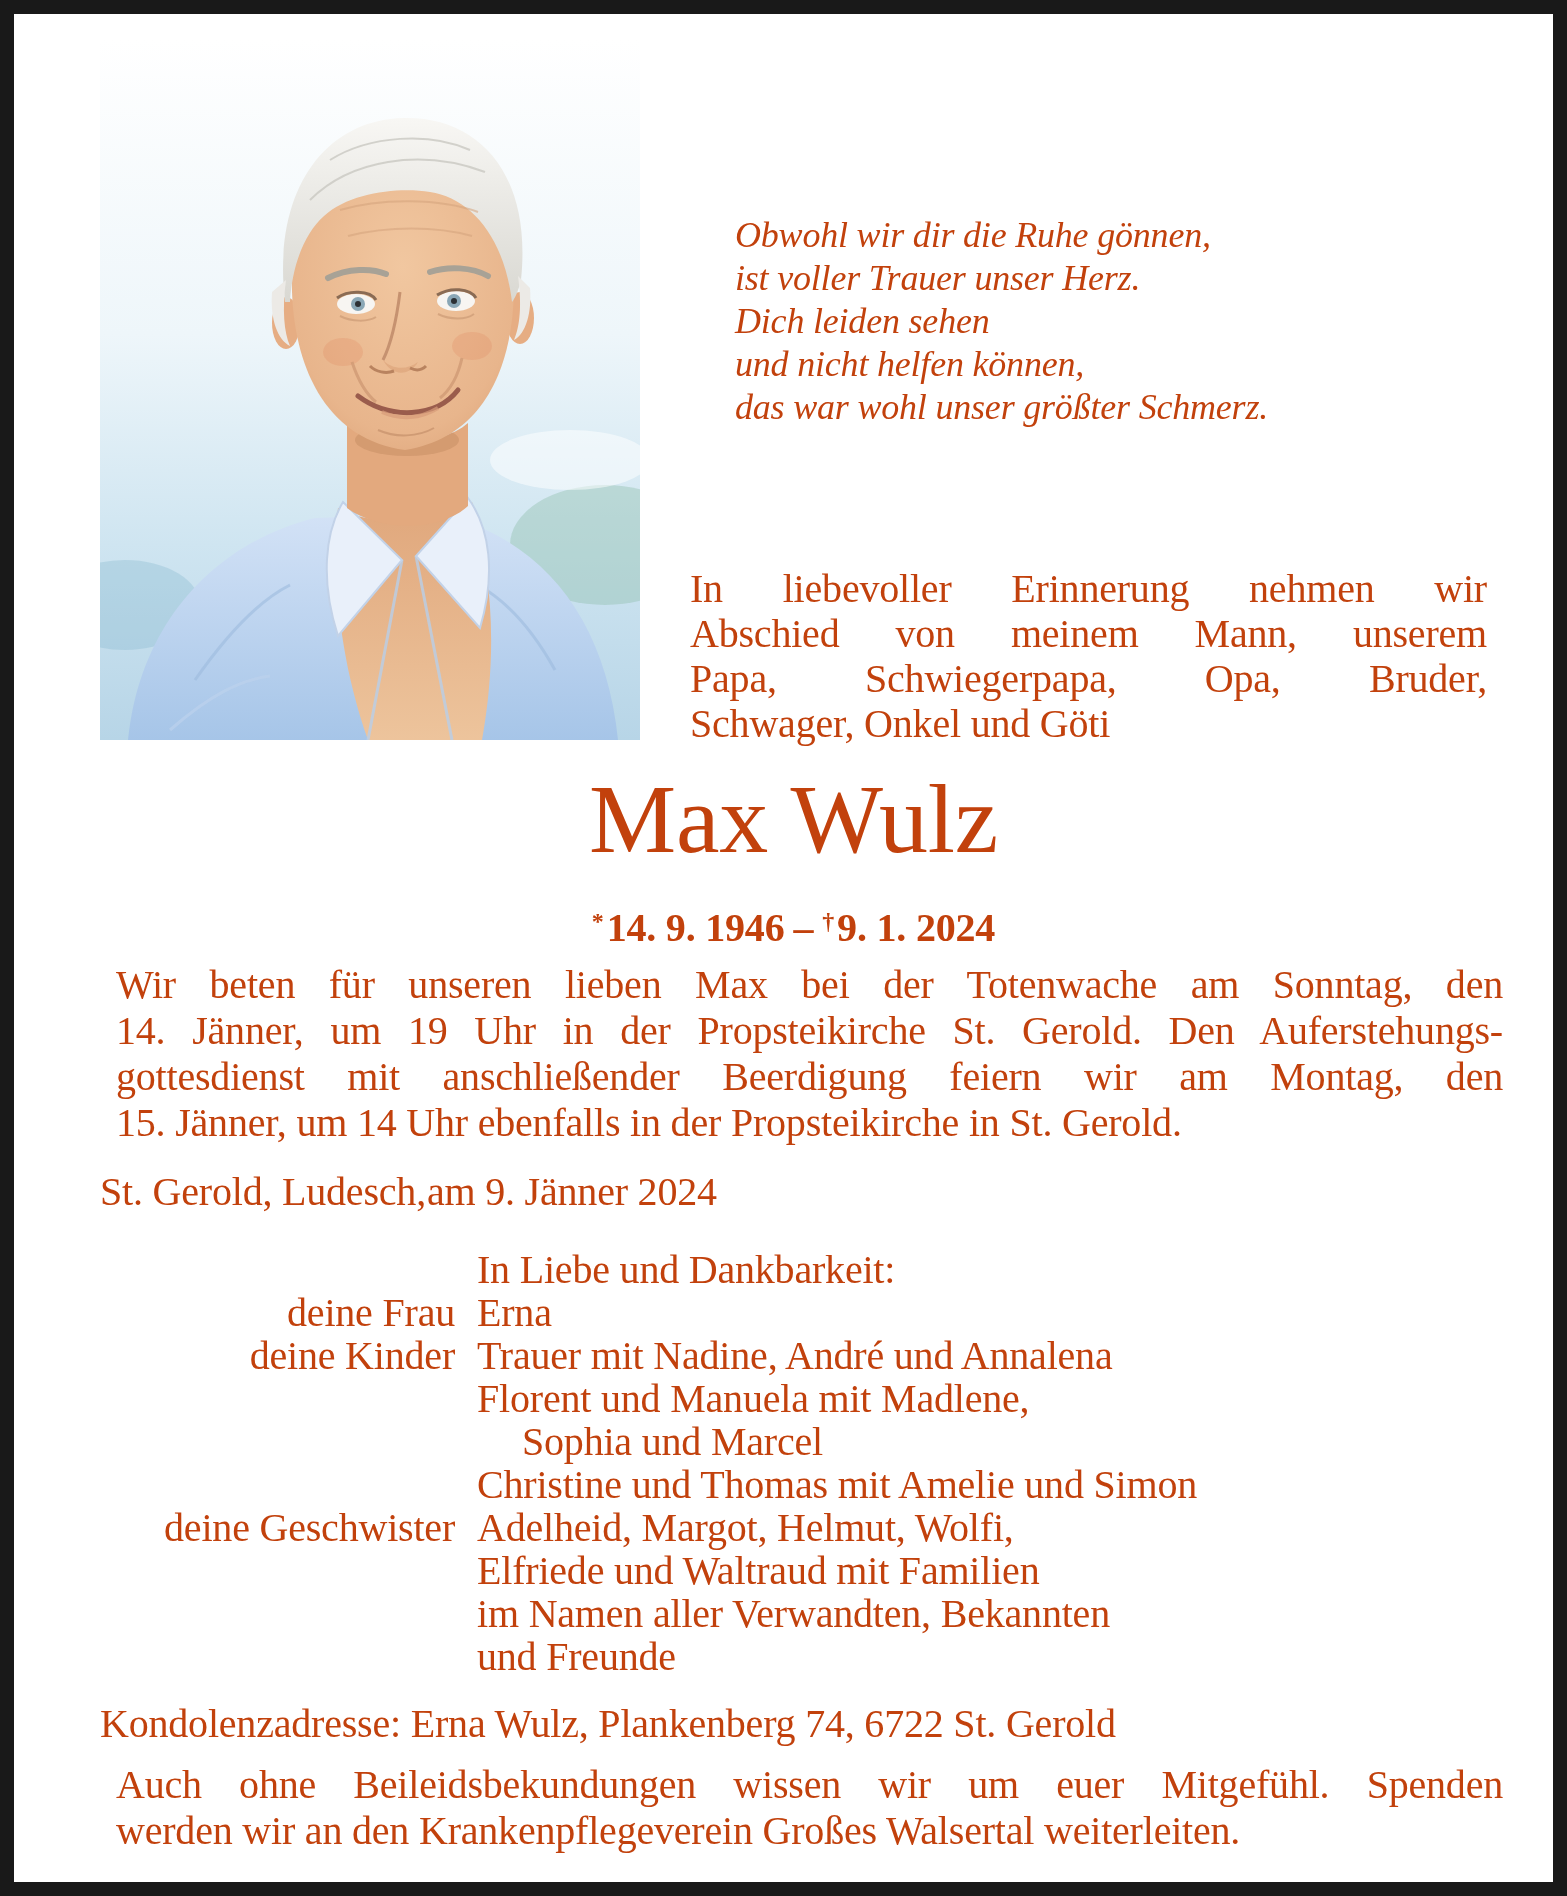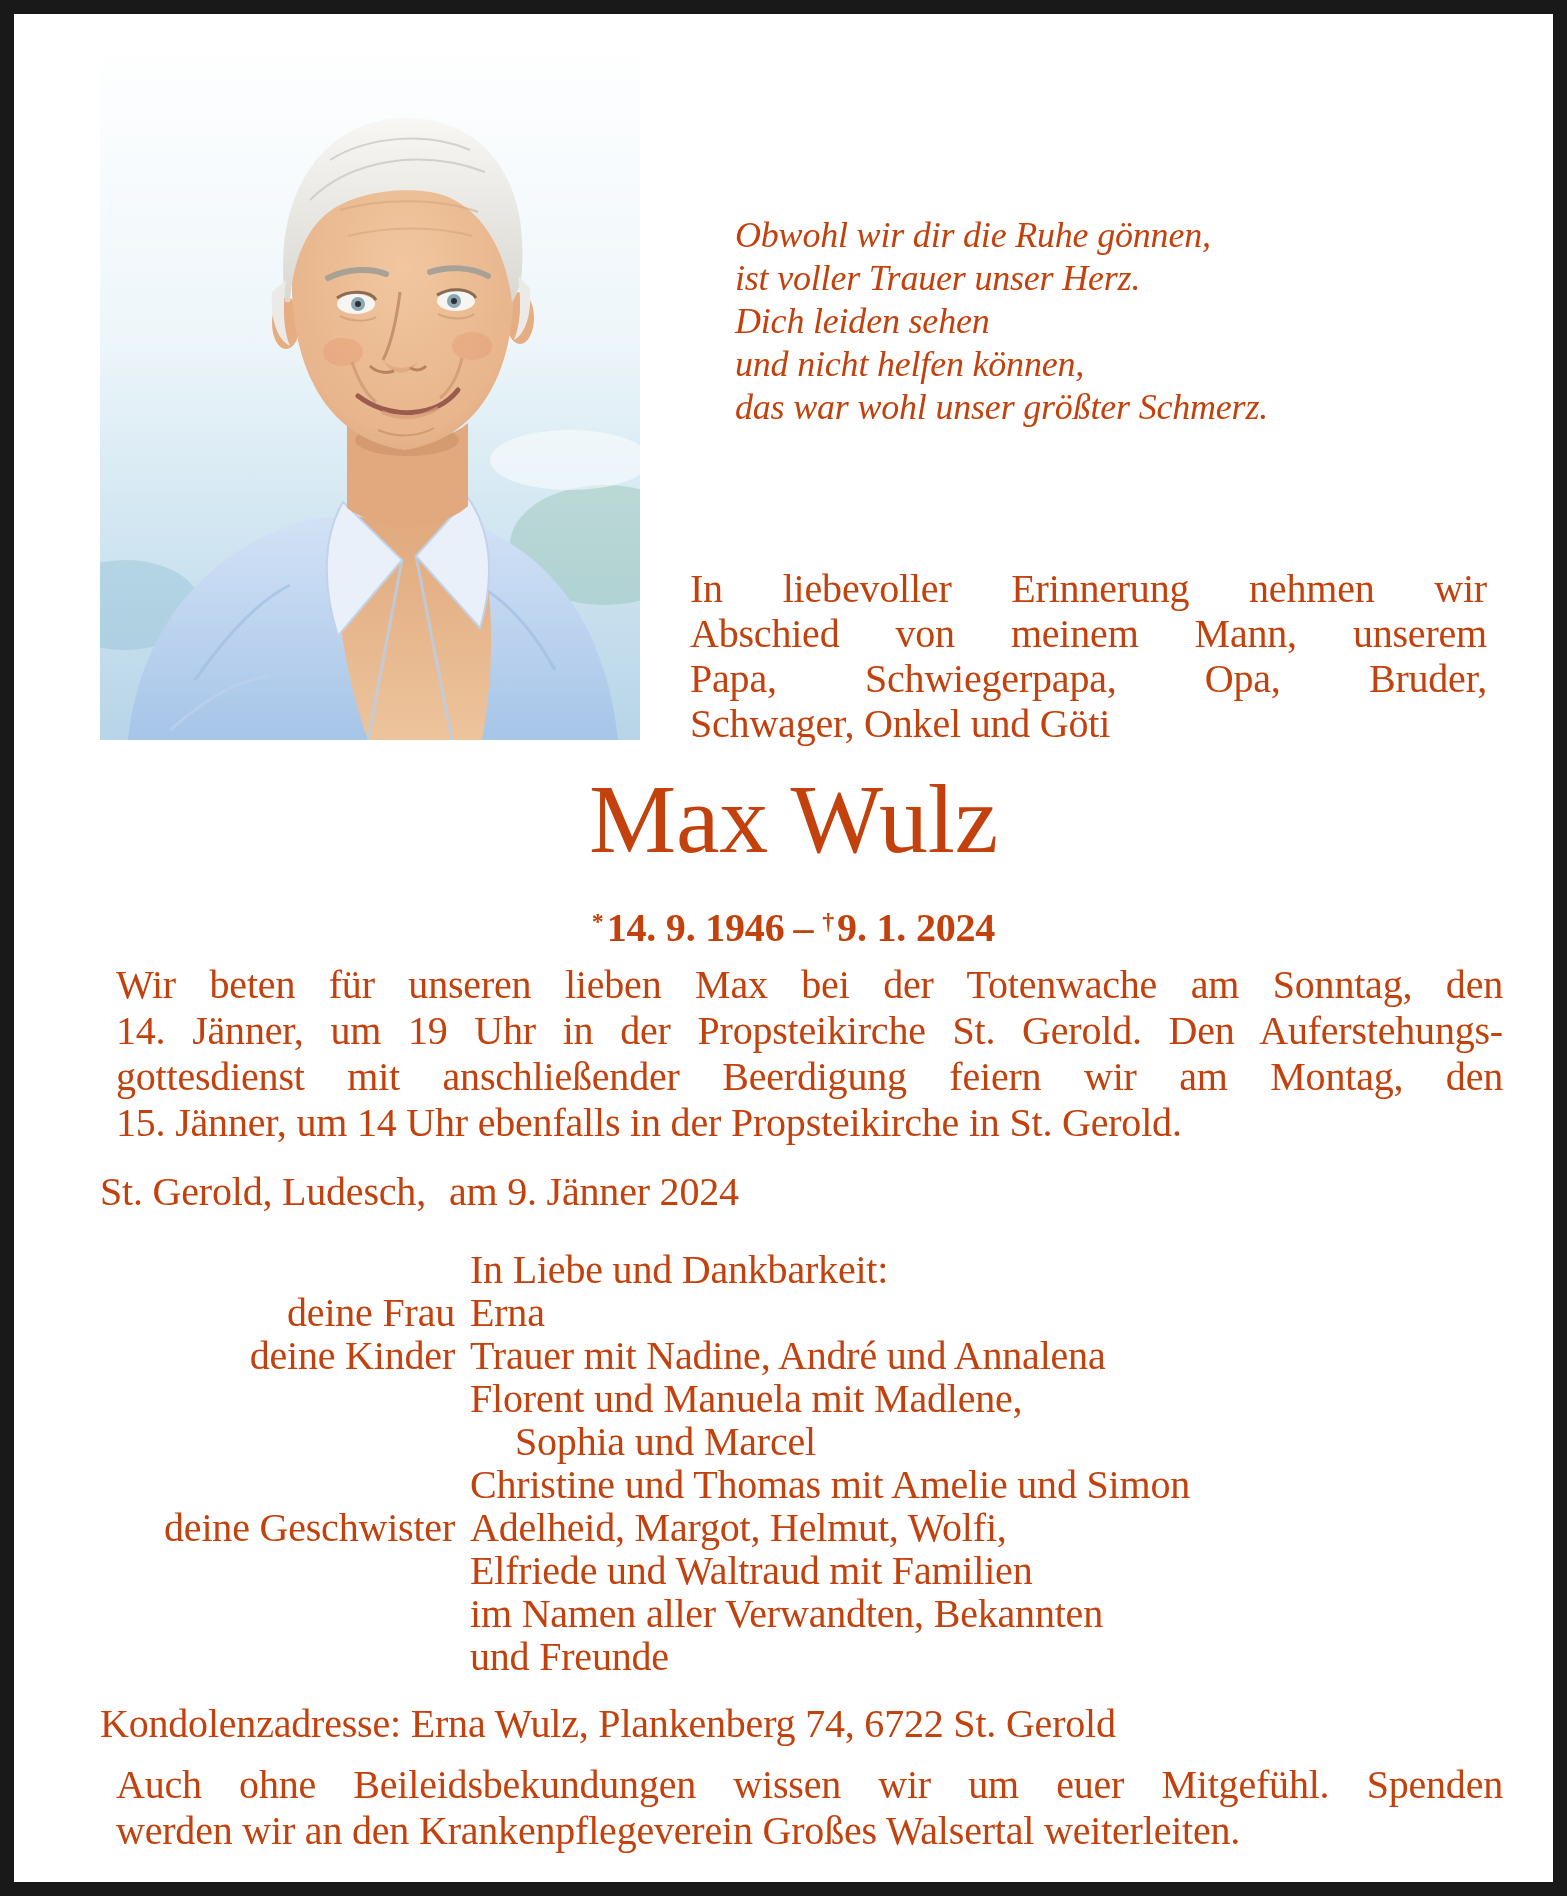--- a/index.html
+++ b/index.html
@@ -24,26 +24,26 @@
   .jl{text-align:justify;text-align-last:justify;text-justify:inter-word;}
   
   .name{left:100px;top:770px;width:1387px;text-align:center;font-size:98px;line-height:1.02;}
   .dates{left:100px;top:896px;width:1387px;text-align:center;font-size:40px;font-weight:700;margin-top:8px;}
   .dsym{font-size:0.6em;position:relative;top:-0.5em;margin-right:3px;}
   .dsep{margin:0 9px;}
   
   .announce{left:116px;top:962px;width:1387px;font-size:40px;line-height:46px;}
   
   .dateline{left:100px;top:1168px;font-size:40px;}
-  .dateline .date{margin-left:23px;}
+  .dateline .date{margin-left:1px;}
   .b{font-weight:400;}
   
   .closing{
     left:100px;top:1248px;width:1387px;
-    display:grid;grid-template-columns:355px 1fr;column-gap:15px;
+    display:grid;grid-template-columns:355px 1fr;column-gap:22px;
     font-size:40px;line-height:43px;
   }
   .closing .lbl{text-align:right;}
   .closing .names{text-align:left;}
   .nline{white-space:nowrap;}
   .nline.indent{padding-left:45px;}
   
   .condolence{left:100px;top:1700px;font-size:40px;}
   .finalnote{left:100px;top:1762px;width:1387px;font-size:40px;line-height:46px;margin-left:16px;}
 </style>

